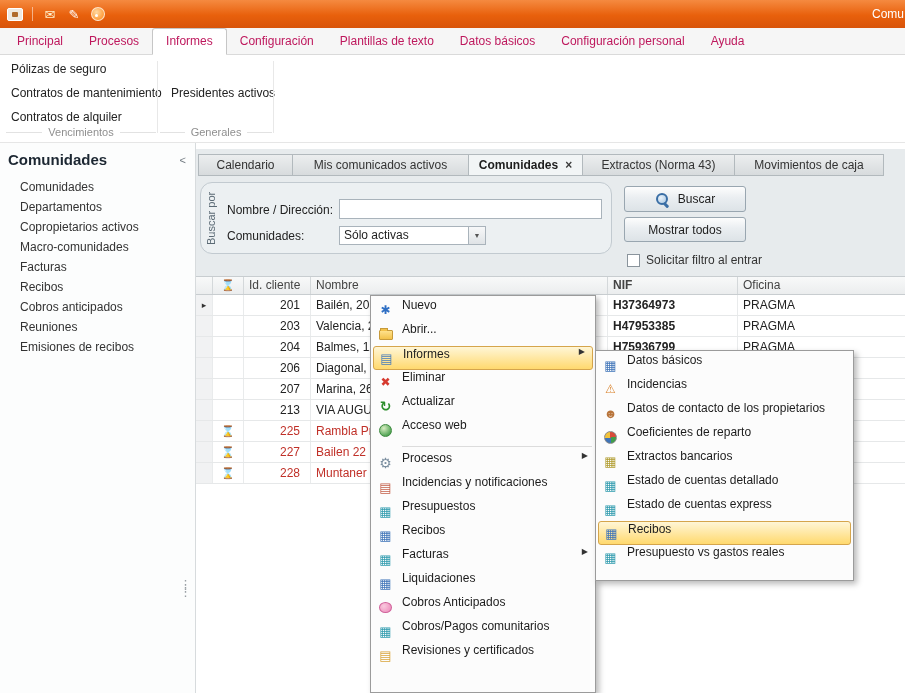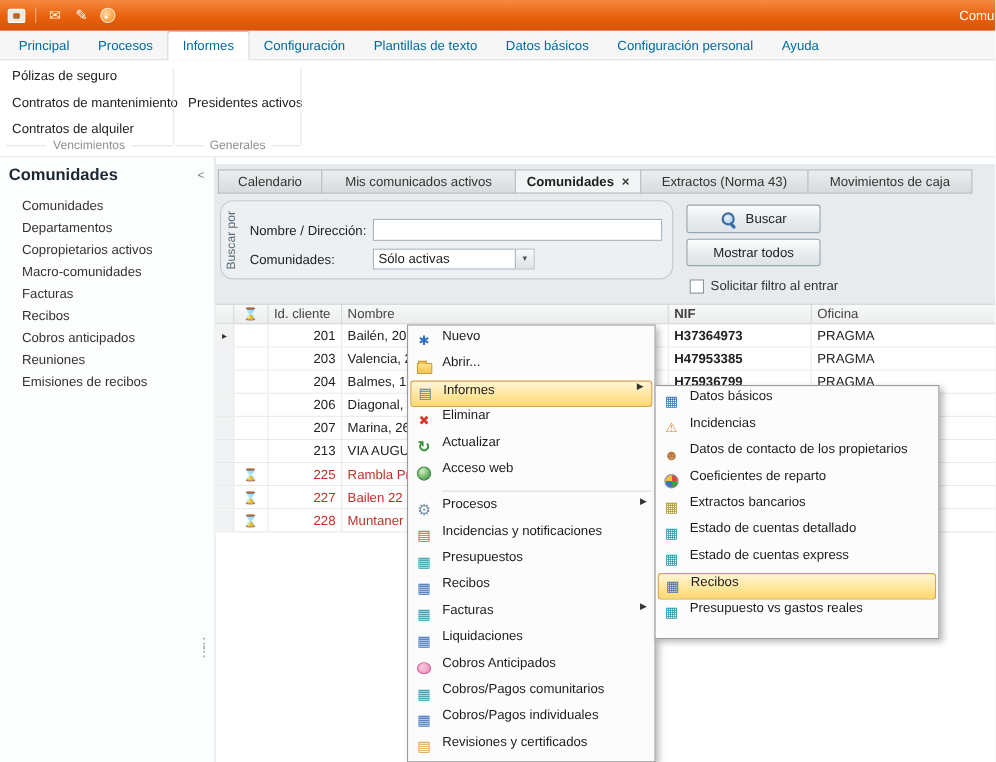--- a/index.html
+++ b/index.html
@@ -20,21 +20,21 @@
   .q-mail::before { content:"✉"; color:#fff3cf; }
   .q-edit::before { content:"✎"; color:#ffffff; }
   .q-rss { width:14px; height:14px; border-radius:50%; background: radial-gradient(circle at 38% 35%, #ffd9a2, #ff9d3c 70%, #f08820); border:1px solid rgba(255,255,255,.7); position:relative; }
   .q-rss::after { content:""; position:absolute; left:3px; bottom:3px; width:3px; height:3px; border-radius:50%; background:#fff; }
   .qat-sep { width:1px; height:14px; background:rgba(255,255,255,.5); margin:0 2px; }
   .title-right { position:absolute; right:1px; top:7px; color:#fff; }
 
   
   .menubar { position:absolute; left:0; top:28px; width:905px; height:27px; background:#f6f6f6;
     border-bottom:1px solid #dadada; display:flex; align-items:flex-end; padding-left:4px; }
-  .mtab { padding:5px 13px 6px; color:#0369a1; white-space:nowrap; cursor:default; }
+  .mtab { padding:5px 13px 6px; color:#be185d; white-space:nowrap; cursor:default; }
   .mtab.active { background:#fff; border:1px solid #c6c6c6; border-bottom:1px solid #fff;
     border-radius:3px 3px 0 0; margin-bottom:-1px; }
 
   
   .ribbon { position:absolute; left:0; top:55px; width:905px; height:88px; background:#fff; border-bottom:1px solid #e6e6e6; }
   .rgroup { position:absolute; top:2px; height:84px; }
   .rg1 { left:6px; width:150px; }
   .rg2 { left:160px; width:112px; }
   .ritem { height:24px; display:flex; align-items:center; padding-left:5px; color:#222; white-space:nowrap; cursor:default; }
   .rg2 .ritem { margin-top:24px; padding-left:11px; }
@@ -87,21 +87,21 @@
   .gh { position:absolute; top:0; height:17px; line-height:17px; padding-left:5px; color:#444; border-right:1px solid #d4d8da; overflow:hidden; white-space:nowrap; cursor:default; }
   .grow { position:absolute; left:0; width:709px; height:21px; border-bottom:1px solid #e6e8e9; background:#fff; }
   .gc { position:absolute; top:0; height:20px; line-height:20px; border-right:1px solid #e9ebec; overflow:hidden; white-space:nowrap; padding-left:5px; }
   .c0 { left:0; width:17px; padding-left:0; text-align:center; }
   .c1 { left:17px; width:31px; padding-left:0; text-align:center; }
   .c2 { left:48px; width:67px; }
   .c3 { left:115px; width:297px; }
   .c4 { left:412px; width:130px;font-weight:bold; }
   .c5 { left:542px; width:167px; border-right:none; }
   .gc.c0 { background:#f1f2f3; font-size:9px; color:#333; }
-  .num { text-align:right; padding-right:5px; padding-left:0; }
+  .num { text-align:right; padding-right:10px; padding-left:0; }
   .grow.red .gc { color:#c03028; }
   .i-hour::before { content:"⌛"; font-size:11px; color:#4a6b8a; }
   .i-hour.hdr::before { color:#555; }
 
   
   .ctx-menu { position:absolute; left:370px; top:295px; width:226px; height:398px; background:#fcfcfc;
     border:1px solid #9b9b9b; box-shadow:3px 3px 6px rgba(0,0,0,.28); padding-top:2px; z-index:10; overflow:hidden; }
   .submenu { position:absolute; left:595px; top:350px; width:259px; height:231px; background:#fcfcfc;
     border:1px solid #9b9b9b; box-shadow:3px 3px 6px rgba(0,0,0,.28); padding-top:2px; z-index:11; }
   .mi { height:24px; display:flex; gap:8px; padding:0 7px 0 6px; color:#1c1c1c; cursor:default; }
@@ -410,79 +410,73 @@
       <span class="mlabel">Cobros Anticipados</span>
     </div>
     <div class="mi">
       <span class="mic">
           <span class="i-sheet-teal"></span>
         </span>
       <span class="mlabel">Cobros/Pagos comunitarios</span>
     </div>
     <div class="mi">
       <span class="mic">
+          <span class="i-cert"></span>
+        </span>
+      <span class="mlabel">Revisiones y certificados</span>
+    </div>
+  </div>
+
+  <div class="submenu">
+    <div class="mi">
+      <span class="mic">
           <span class="i-sheet-blue"></span>
         </span>
-      <span class="mlabel">Cobros/Pagos individuales</span>
-    </div>
-    <div class="mi">
-      <span class="mic">
-          <span class="i-cert"></span>
-        </span>
-      <span class="mlabel">Revisiones y certificados</span>
-    </div>
-  </div>
-
-  <div class="submenu">
-    <div class="mi">
+      <span class="mlabel">Datos básicos</span>
+    </div>
+    <div class="mi">
+      <span class="mic">
+          <span class="i-warn"></span>
+        </span>
+      <span class="mlabel">Incidencias</span>
+    </div>
+    <div class="mi">
+      <span class="mic">
+          <span class="i-person"></span>
+        </span>
+      <span class="mlabel">Datos de contacto de los propietarios</span>
+    </div>
+    <div class="mi">
+      <span class="mic">
+          <span class="i-pie"></span>
+        </span>
+      <span class="mlabel">Coeficientes de reparto</span>
+    </div>
+    <div class="mi">
+      <span class="mic">
+          <span class="i-sheet-gold"></span>
+        </span>
+      <span class="mlabel">Extractos bancarios</span>
+    </div>
+    <div class="mi">
+      <span class="mic">
+          <span class="i-sheet-teal"></span>
+        </span>
+      <span class="mlabel">Estado de cuentas detallado</span>
+    </div>
+    <div class="mi">
+      <span class="mic">
+          <span class="i-sheet-teal"></span>
+        </span>
+      <span class="mlabel">Estado de cuentas express</span>
+    </div>
+    <div class="mi hl">
       <span class="mic">
           <span class="i-sheet-blue"></span>
         </span>
-      <span class="mlabel">Datos básicos</span>
-    </div>
-    <div class="mi">
-      <span class="mic">
-          <span class="i-warn"></span>
-        </span>
-      <span class="mlabel">Incidencias</span>
-    </div>
-    <div class="mi">
-      <span class="mic">
-          <span class="i-person"></span>
-        </span>
-      <span class="mlabel">Datos de contacto de los propietarios</span>
-    </div>
-    <div class="mi">
-      <span class="mic">
-          <span class="i-pie"></span>
-        </span>
-      <span class="mlabel">Coeficientes de reparto</span>
-    </div>
-    <div class="mi">
-      <span class="mic">
-          <span class="i-sheet-gold"></span>
-        </span>
-      <span class="mlabel">Extractos bancarios</span>
-    </div>
-    <div class="mi">
-      <span class="mic">
-          <span class="i-sheet-teal"></span>
-        </span>
-      <span class="mlabel">Estado de cuentas detallado</span>
-    </div>
-    <div class="mi">
-      <span class="mic">
-          <span class="i-sheet-teal"></span>
-        </span>
-      <span class="mlabel">Estado de cuentas express</span>
-    </div>
-    <div class="mi hl">
-      <span class="mic">
-          <span class="i-sheet-blue"></span>
-        </span>
       <span class="mlabel">Recibos</span>
     </div>
     <div class="mi">
       <span class="mic">
           <span class="i-sheet-teal"></span>
         </span>
       <span class="mlabel">Presupuesto vs gastos reales</span>
     </div>
   </div>
 

